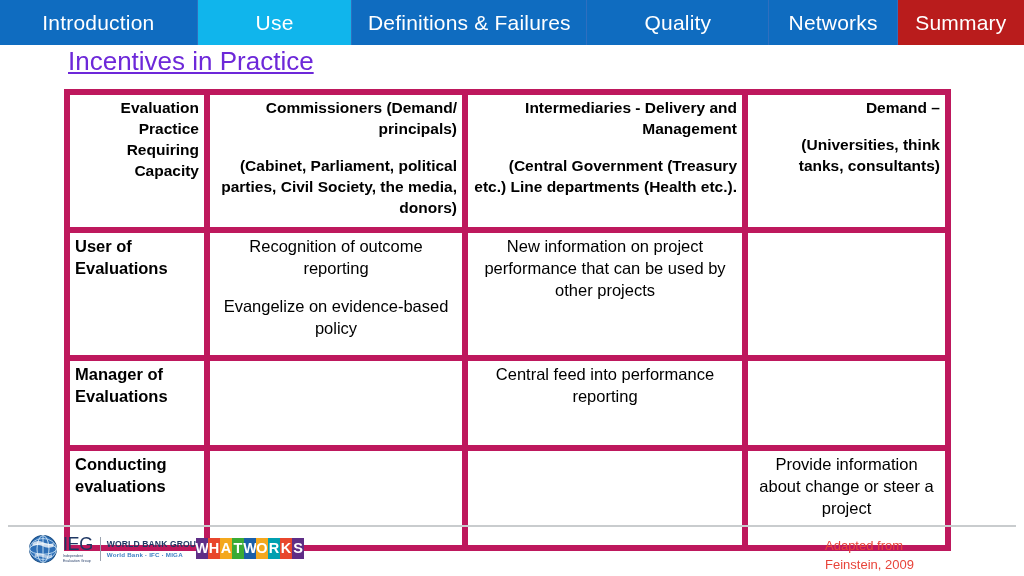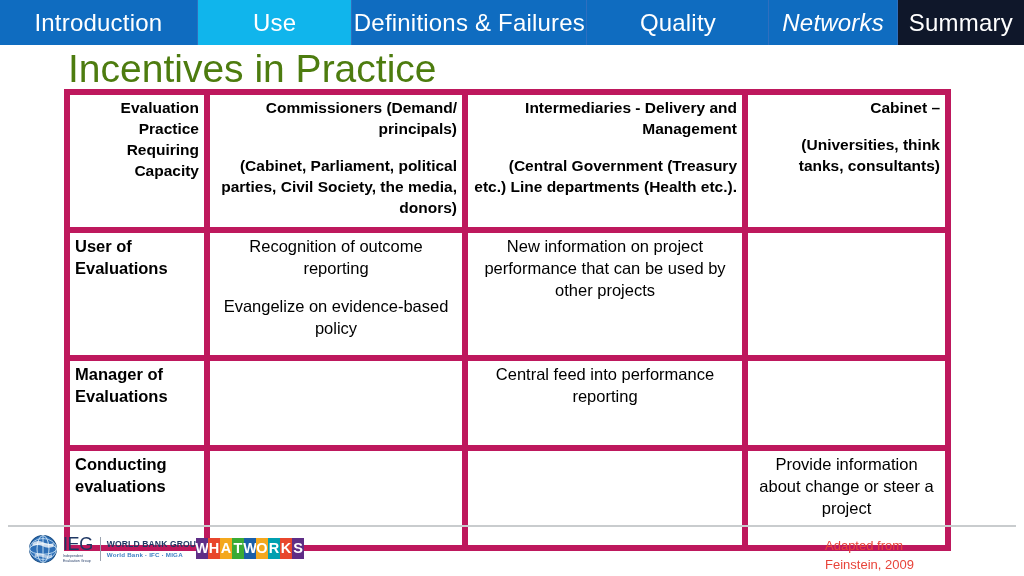--- a/index.html
+++ b/index.html
@@ -25,50 +25,51 @@
     width: 1024px;
     height: 45px;
     display: flex;
     align-items: stretch;
   }
   .tab {
     display: flex;
     align-items: center;
     justify-content: center;
     color: #ffffff;
-    font-size: 24px;
+    font-size: 21px;
     font-weight: 400;
     letter-spacing: 0.2px;
     white-space: nowrap;
     box-sizing: border-box;
     border-right: 1px solid #2f6fbf;
     height: 45px;
   }
   .tab.first { border-left: none; }
   .tab.active {
     background: #10b5ec !important;
     height: 45px;
   }
   .tab-intro    { width: 202px; background:#0f6cc0; }
   .tab-def      { width: 240px; background:#0f6cc0; }
   .tab-use      { width: 158px; }
   .tab-quality  { width: 186px; background:#0f6cc0; }
-  .tab-networks { width: 131px; background:#0f6cc0;font-style:italic; }
+  .tab-networks { width: 131px; background:#0f6cc0; }
   .tab-summary  { width: 129px; background:#0f6cc0; border-right:none; }
 
   
   .slide-title {
     position: absolute;
     left: 68px;
     top: 46px;
-    font-size: 39px;
+    font-size: 26px;
     font-weight: 400;
-    color: #4d7c0f;
+    color: #6d28d9;
     line-height: 1.2;
     white-space: nowrap;
+    text-decoration: underline;
   }
 
   
   .matrix {
     position: absolute;
     left: 64px;
     top: 89px;
     width: 881px;
     border-collapse: collapse;
     table-layout: fixed;
@@ -223,21 +224,21 @@
   </div>
   <div class="tab tab-def" style="background: rgb(15, 108, 192);">
     <span>Definitions &amp; Failures</span>
   </div>
   <div class="tab tab-quality" style="background: rgb(15, 108, 192);">
     <span>Quality</span>
   </div>
   <div class="tab tab-networks" style="background: rgb(15, 108, 192);">
     <span>Networks</span>
   </div>
-  <div class="tab tab-summary" style="background: #0f172a;">
+  <div class="tab tab-summary" style="background: #b91c1c;">
     <span>Summary</span>
   </div>
 </div>
 
 <div class="slide-title">Incentives in Practice</div>
 
 <table class="matrix">
   <colgroup>
     <col class="col-a">
       <col class="col-b">
@@ -253,21 +254,21 @@
         <span>Commissioners  (Demand/ principals)</span>
         <span class="gap"></span>
         <span>(Cabinet, Parliament, political parties, Civil Society, the media, donors)</span>
       </td>
       <td>
         <span>Intermediaries - Delivery and Management</span>
         <span class="gap"></span>
         <span>(Central Government (Treasury etc.) Line departments (Health etc.).</span>
       </td>
       <td>
-        <span>Cabinet –</span>
+        <span>Demand –</span>
         <span class="gap"></span>
         <span>(Universities, think tanks, consultants)</span>
       </td>
     </tr>
   </thead>
   <tbody>
 
     <tr class="row-user">
       <td class="rowlabel">User of Evaluations</td>
       <td class="cellbody">

